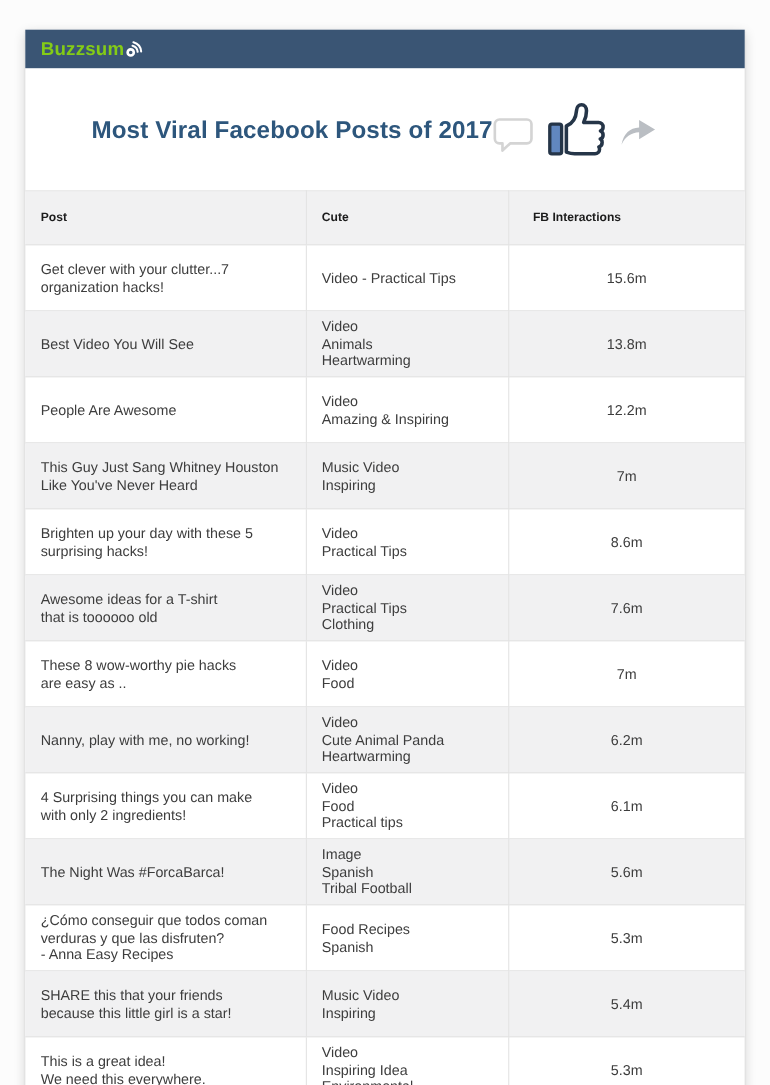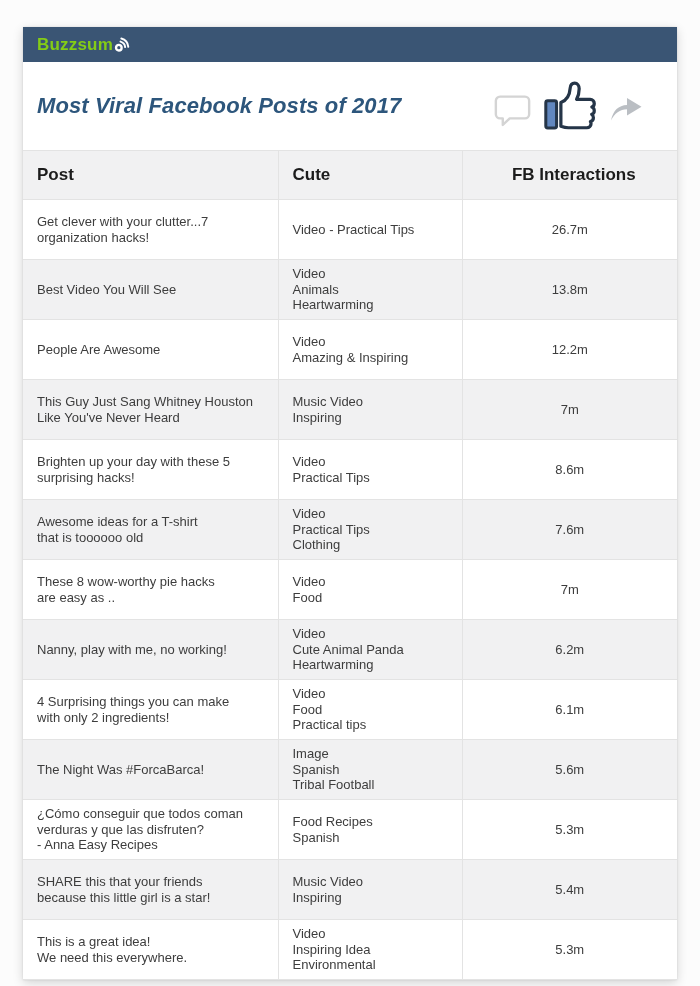--- a/index.html
+++ b/index.html
@@ -23,24 +23,23 @@
     padding-left: 14px;
   }
   .logo {
     display: flex; align-items: flex-end;
     color: #84cc16; font-weight: bold;
     font-size: 17px; letter-spacing: 0.2px;
   }
   .logo svg { margin-left: -1px; margin-bottom: 1px; }
   
   .title-section {
-    height: 88px;
-    display: flex; align-items: center; justify-content: space-between;
+    height: 111px;
+    display: flex; align-items: center; justify-content: center;
     padding: 0 30px 0 14px;
-    font-style: italic;
   }
   .page-title {
     font-size: 22px; font-weight: bold;
     color: #2d567c; letter-spacing: 0.1px;
   }
   .social-icons { display: flex; align-items: center; }
   .social-icons .ico { display: flex; align-items: center; justify-content: center; }
   .ico-comment { margin-right: 12px; margin-top: 10px; }
   .ico-like    { margin-right: 8px; }
   .ico-share   { margin-top: 2px; }
@@ -52,23 +51,23 @@
   }
   col.c-post { width: 255px; }
   col.c-type { width: 184px; }
   col.c-int  { width: 215px; }
   th, td { border: 1px solid #e3e3e3; }
   tr > *:first-child { border-left: 0; }
   tr > *:last-child  { border-right: 0; }
   thead tr { height: 49px; background: #f1f1f2; }
   th {
     text-align: left; padding: 0 14px;
-    font-size: 17px; font-weight: bold; color: #1c1c1c;
-  }
-  th.center { text-align: center; padding-left: 22px; }
+    font-size: 11px; font-weight: bold; color: #1c1c1c;
+  }
+  th.center { text-align: left; padding-left: 22px; }
   tbody tr { height: 60px; }
   tbody tr:nth-child(even) { background: #f1f1f2; }
   td {
     padding: 3px 14px;
     font-size: 13px; color: #3d3d3d;
     line-height: 1.22;
     vertical-align: middle;
     white-space: pre-line;
   }
   td.num { text-align: center; white-space: nowrap; }
@@ -122,21 +121,21 @@
         <th>Post</th>
         <th>Cute</th>
         <th class="center">FB Interactions</th>
       </tr>
     </thead>
     <tbody>
   <tr>
     <td>Get clever with your clutter...7
 organization hacks!</td>
     <td>Video - Practical Tips</td>
-    <td class="num">26.7m</td>
+    <td class="num">15.6m</td>
   </tr>
 
   <tr>
     <td>Best Video You Will See</td>
     <td>Video
 Animals
 Heartwarming</td>
     <td class="num">13.8m</td>
   </tr>
 

